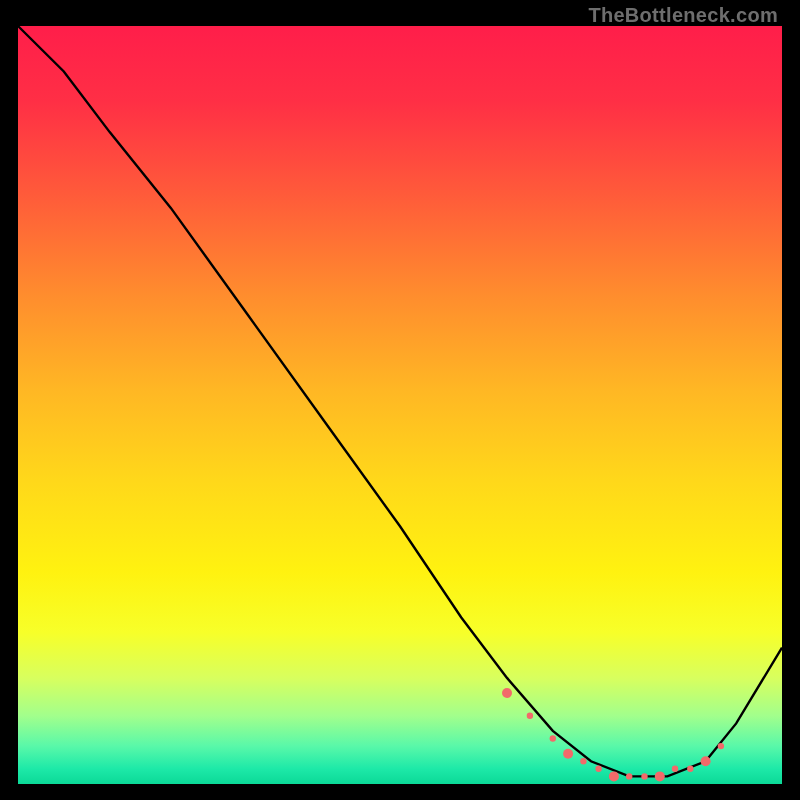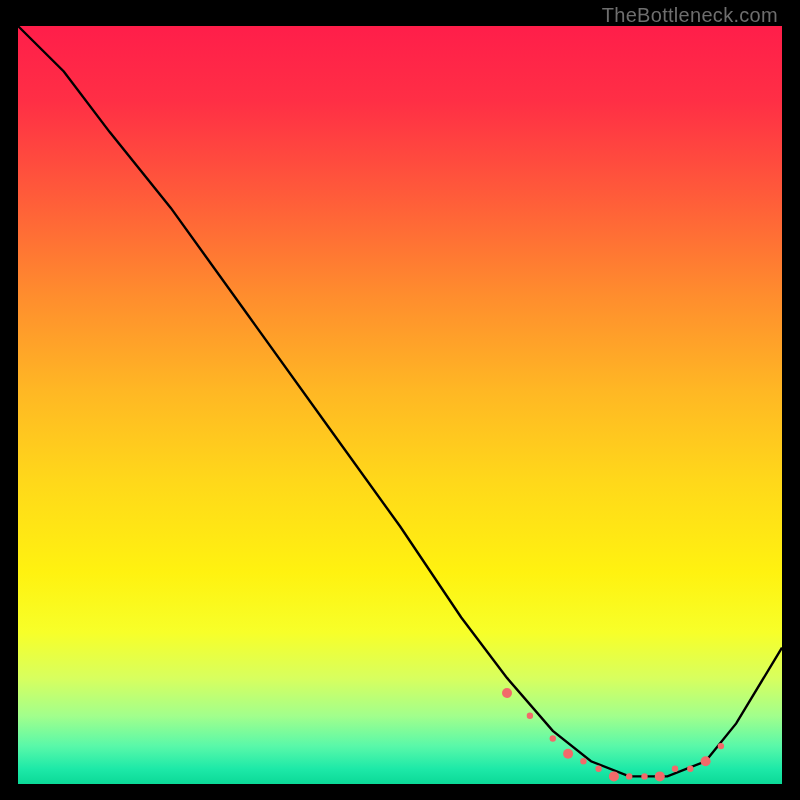--- a/index.html
+++ b/index.html
@@ -39,21 +39,21 @@
       #1de9a8 98%,
       #0bd997 100%
     );
   }
   .watermark {
     position: absolute;
     top: 4px;
     right: 22px;
     color: #6e6e6e;
     font-size: 20px;
-    font-weight: 400;
+    font-weight: 700;
     letter-spacing: 0.3px;
     user-select: none;
   }
   svg.curve {
     position: absolute;
     left: 18px;
     top: 26px;
     width: 764px;
     height: 758px;
     overflow: visible;

